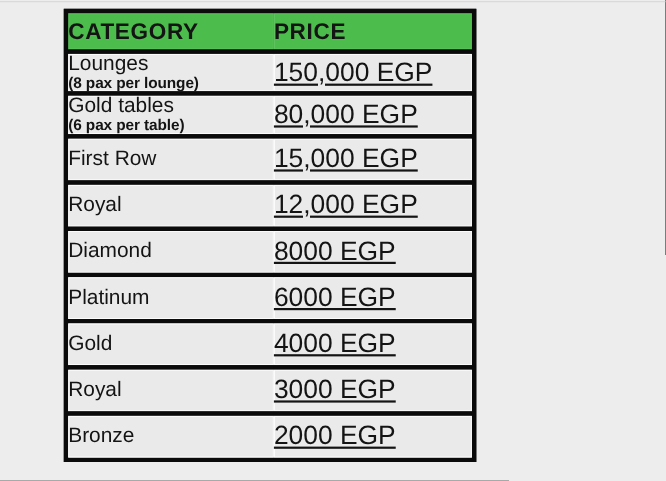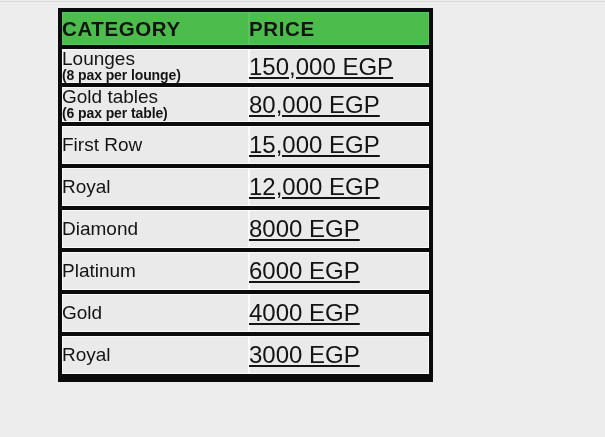--- a/index.html
+++ b/index.html
@@ -203,14 +203,22 @@
         <td class="cell">
           <span class="cat-main">Royal</span>
         </td>
         <td class="cell last">
           <span class="price-text">3000 EGP</span>
         </td>
       </tr>
       <tr class="row-gap">
         <td colspan="2"></td>
       </tr>
+      <tr>
+        <td class="cell">
+          <span class="cat-main">Bronze</span>
+        </td>
+        <td class="cell last">
+          <span class="price-text">2000 EGP</span>
+        </td>
+      </tr>
     </tbody>
 </table>
 
 </body></html>

